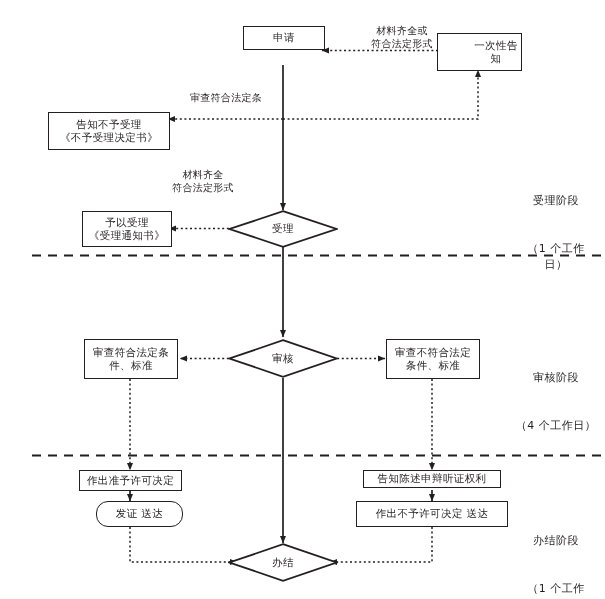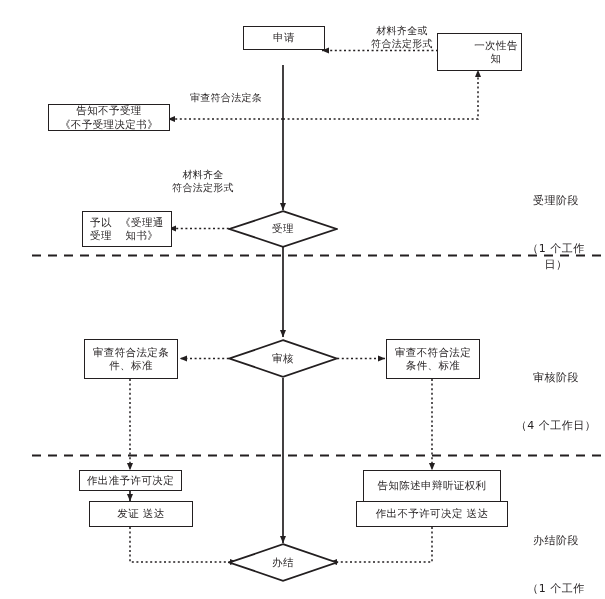--- a/index.html
+++ b/index.html
@@ -128,26 +128,26 @@
   </svg>
 
   <div class="node box" style="left:243px;top:26px;width:82px;height:24px;justify-content:center;">
     <span>申请</span>
   </div>
 
   <div class="node box" style="left:437px;top:33px;width:85px;height:38px;padding-left:36px;">
     <span>一次性告知</span>
   </div>
 
-  <div class="node box" style="left:48px;top:104px;width:122px;height:27px;flex-direction:column;align-items:center;">
+  <div class="node box" style="left:48px;top:112px;width:122px;height:38px;flex-direction:column;align-items:center;">
     <span>告知不予受理</span>
     <span>《不予受理决定书》</span>
   </div>
 
-  <div class="node box" style="left:82px;top:211px;width:90px;height:36px;flex-direction:row;">
+  <div class="node box" style="left:82px;top:211px;width:90px;height:36px;flex-direction:column;">
     <span>予以受理</span>
     <span>《受理通知书》</span>
   </div>
 
   <div class="diamond-wrap" style="left:228px;top:210px;width:110px;height:38px;">
     <svg width="110" height="38" viewBox="0 0 110 38">
       <polygon points="55,1.2 108.5,19 55,36.8 1.5,19" fill="#ffffff" stroke="#231f20" stroke-width="1.8"></polygon>
     </svg>
     <span class="diamond-label">受理</span>
   </div>
@@ -166,25 +166,25 @@
 
   <div class="node box" style="left:386px;top:339px;width:94px;height:40px;flex-direction:column;">
     <span>审查不符合法定</span>
     <span>条件、标准</span>
   </div>
 
   <div class="node box thin" style="left:79px;top:470px;width:103px;height:21px;">
     <span>作出准予许可决定</span>
   </div>
 
-  <div class="node box thin" style="left:89px;top:501px;width:104px;height:26px;">
+  <div class="node box thin" style="left:96px;top:501px;width:87px;height:26px;border-radius:12px;">
     <span>发证  送达</span>
   </div>
 
-  <div class="node box thin" style="left:363px;top:470px;width:138px;height:32px;text-align:right;">
+  <div class="node box thin" style="left:363px;top:470px;width:138px;height:18px;text-align:right;">
     <span>告知陈述申辩听证权利</span>
   </div>
 
   <div class="node box thin" style="left:356px;top:501px;width:152px;height:26px;">
     <span>作出不予许可决定   送达</span>
   </div>
 
   <div class="diamond-wrap" style="left:228px;top:543px;width:110px;height:39px;">
     <svg width="110" height="39" viewBox="0 0 110 39">
       <polygon points="55,1.2 108.5,19.5 55,37.8 1.5,19.5" fill="#ffffff" stroke="#231f20" stroke-width="1.8"></polygon>

